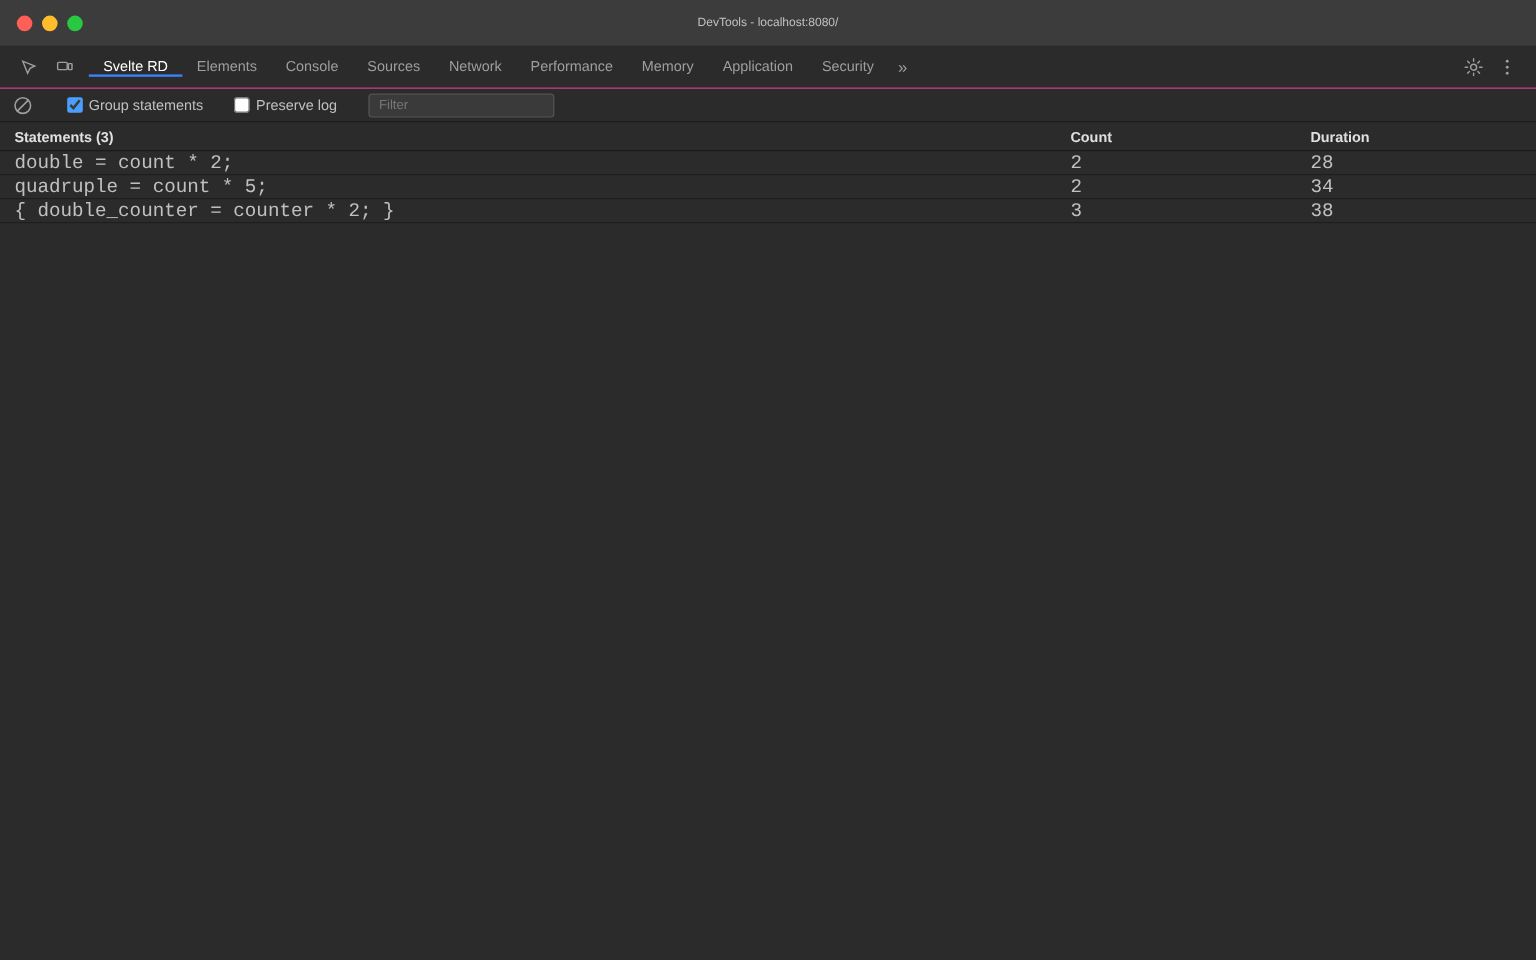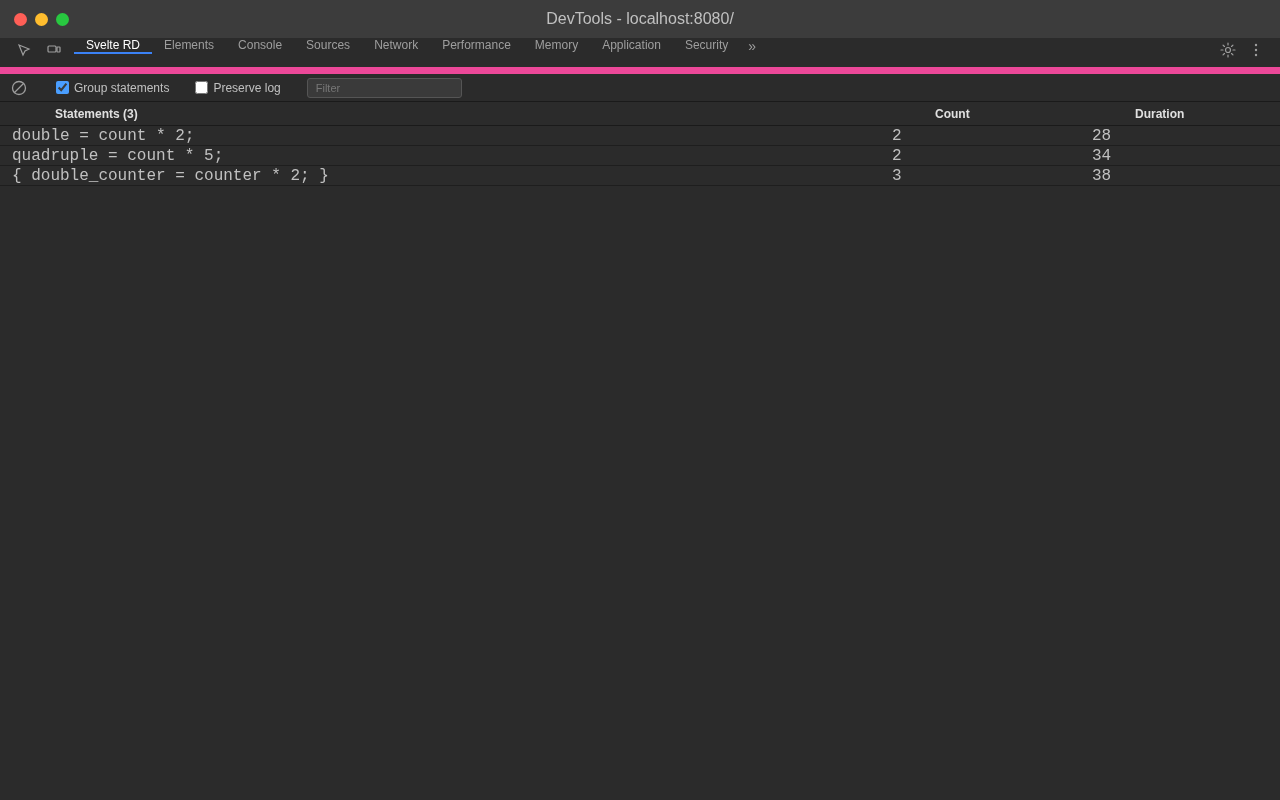--- a/index.html
+++ b/index.html
@@ -41,31 +41,31 @@
       border-radius: 50%;
       cursor: pointer;
     }
 
     .traffic-light.close { background: #ff5f57; }
     .traffic-light.minimize { background: #ffbd2e; }
     .traffic-light.maximize { background: #28c840; }
 
     .title-text {
       color: #c0c0c0;
-      font-size: 16px;
+      font-size: 10px;
       font-weight: 400;
     }
 
     
     .tab-bar {
       height: 36px;
       background: #2b2b2b;
       display: flex;
-      align-items: flex-start;
-      border-bottom: 7px solid #ec4899;
+      align-items: center;
+      border-bottom: 1px solid #ec4899;
       padding: 0 4px;
     }
 
     .tab-left-icons {
       display: flex;
       align-items: center;
       gap: 6px;
       padding: 0 8px;
     }
 
@@ -182,21 +182,20 @@
       background: #2b2b2b;
       border-bottom: 1px solid #1a1a1a;
       align-items: center;
     }
 
     .table-header-cell {
       font-size: 12px;
       font-weight: 700;
       color: #e0e0e0;
       padding: 0 12px;
-      margin-left: 43px;
     }
 
     .table-row {
       display: grid;
       grid-template-columns: 1fr 200px 200px;
       height: 20px;
       border-bottom: 1px solid #1e1e1e;
       align-items: center;
     }
 

